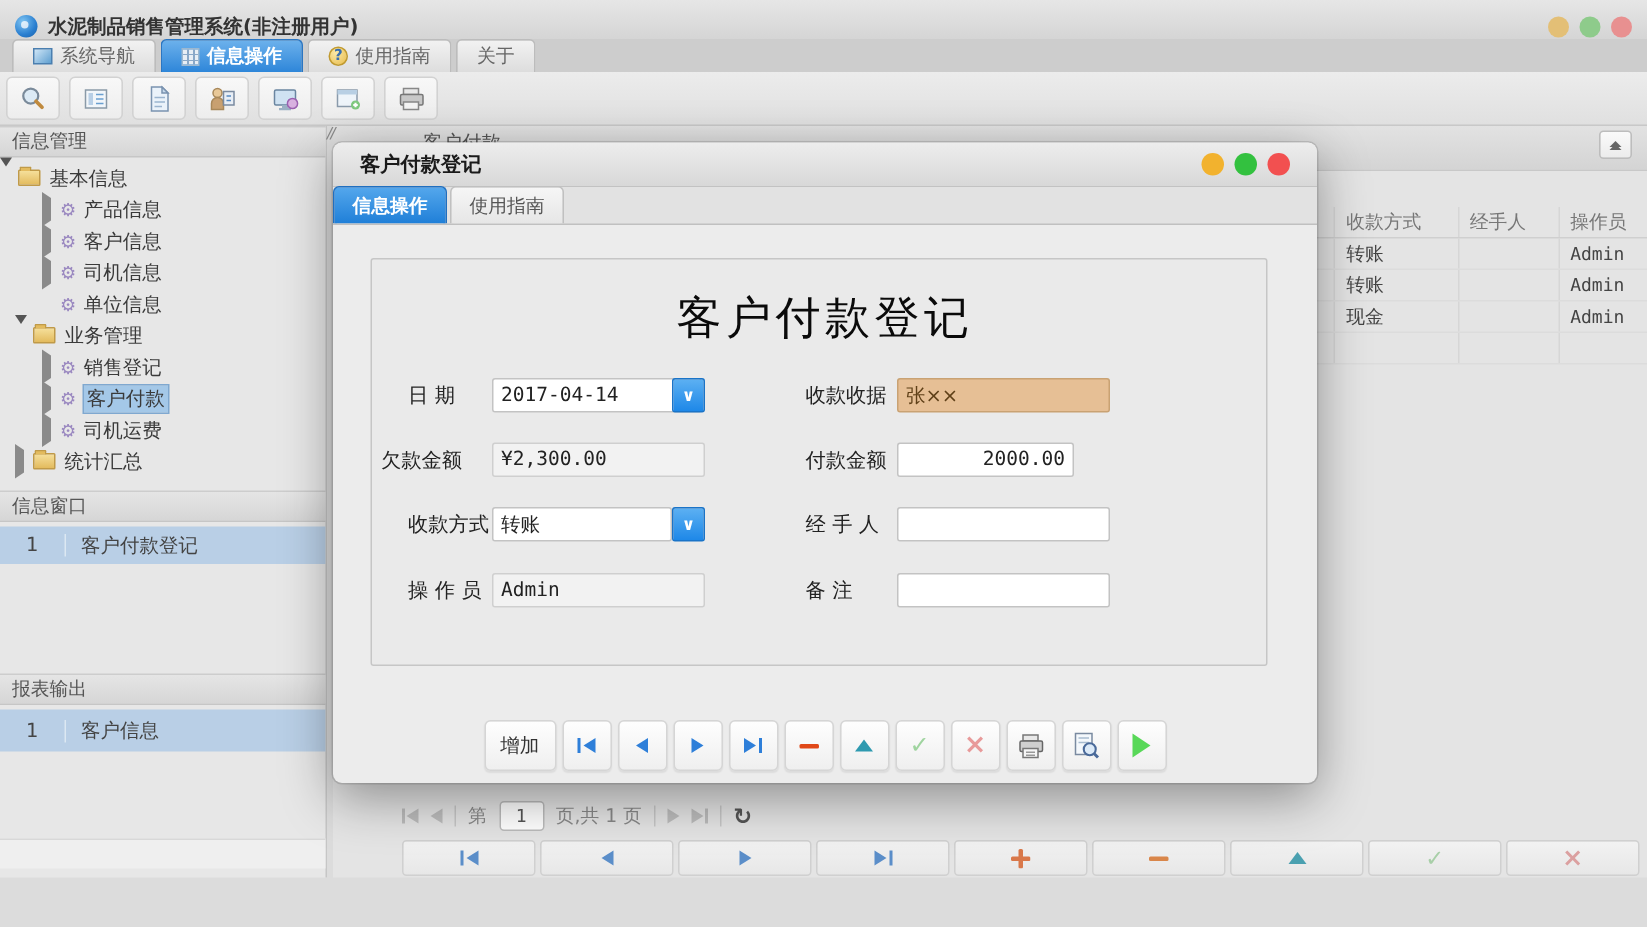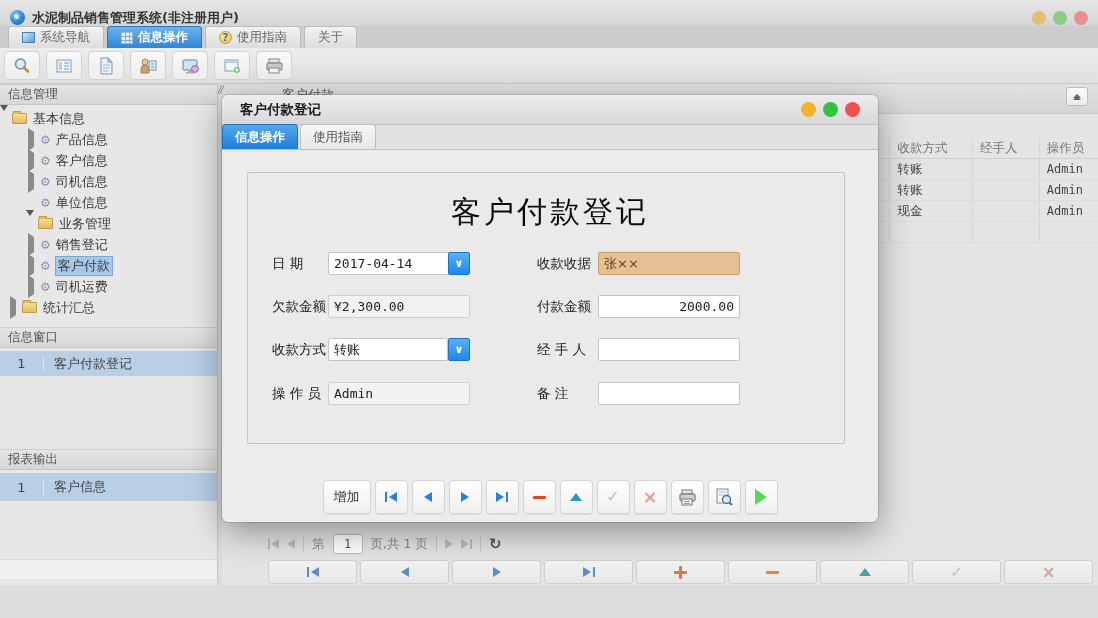--- a/index.html
+++ b/index.html
@@ -227,21 +227,21 @@
       </div>
       <div class="trow" style="padding-left:28px">
         <span class="tw-arrow"><span class="arr-right"></span></span>
         <span class="ic-gear">⚙</span>
         <span>司机信息</span>
       </div>
       <div class="trow" style="padding-left:40px">
         <span class="ic-gear">⚙</span>
         <span>单位信息</span>
       </div>
-      <div class="trow" style="padding-left:26px">
+      <div class="trow" style="padding-left:10px">
         <span class="tw-arrow"><span class="arr-down"></span></span>
         <span class="ic-folder"></span>
         <span>业务管理</span>
       </div>
       <div class="trow" style="padding-left:28px">
         <span class="tw-arrow"><span class="arr-right"></span></span>
         <span class="ic-gear">⚙</span>
         <span>销售登记</span>
       </div>
       <div class="trow" style="padding-left:28px">
@@ -397,24 +397,24 @@
     <div class="form-heading">客户付款登记</div>
 
     <span class="flabel" style="left:50px; top:157px;">日  期</span>
     <input class="ffield" style="left: 106px; top: 157px; width: 140px;" value="2017-04-14">
     <span class="combo-arrow" style="left:226px; top:157px;">
         <span>∨</span>
       </span>
     <span class="flabel" style="left:315px; top:157px;">收款收据</span>
     <input class="ffield tan" style="left: 376px; top: 157px; width: 142px;" value="张××">
 
-    <span class="flabel" style="left:50px; top:200px;">欠款金额</span>
+    <span class="flabel" style="left:32px; top:200px;">欠款金额</span>
     <div class="ffield ro" style="left:106px; top:200px; width:142px;">¥2,300.00</div>
     <span class="flabel" style="left:315px; top:200px;">付款金额</span>
-    <input class="ffield num" style="left: 376px; top: 200px; width: 142px; text-align: right;" value="2000.00">
+    <input class="ffield num" style="left: 376px; top: 200px; width: 118px; text-align: right;" value="2000.00">
 
     <span class="flabel" style="left:50px; top:243px;">收款方式</span>
     <input class="ffield" style="left: 106px; top: 243px; width: 120px; font-family: &quot;DejaVu Sans&quot;, sans-serif;" value="转账">
     <span class="combo-arrow" style="left:226px; top:243px;">
         <span>∨</span>
       </span>
     <span class="flabel" style="left:315px; top:243px;">经 手 人</span>
     <input class="ffield" style="left: 376px; top: 243px; width: 142px;" value="">
 
     <span class="flabel" style="left:50px; top:287px;">操 作 员</span>

